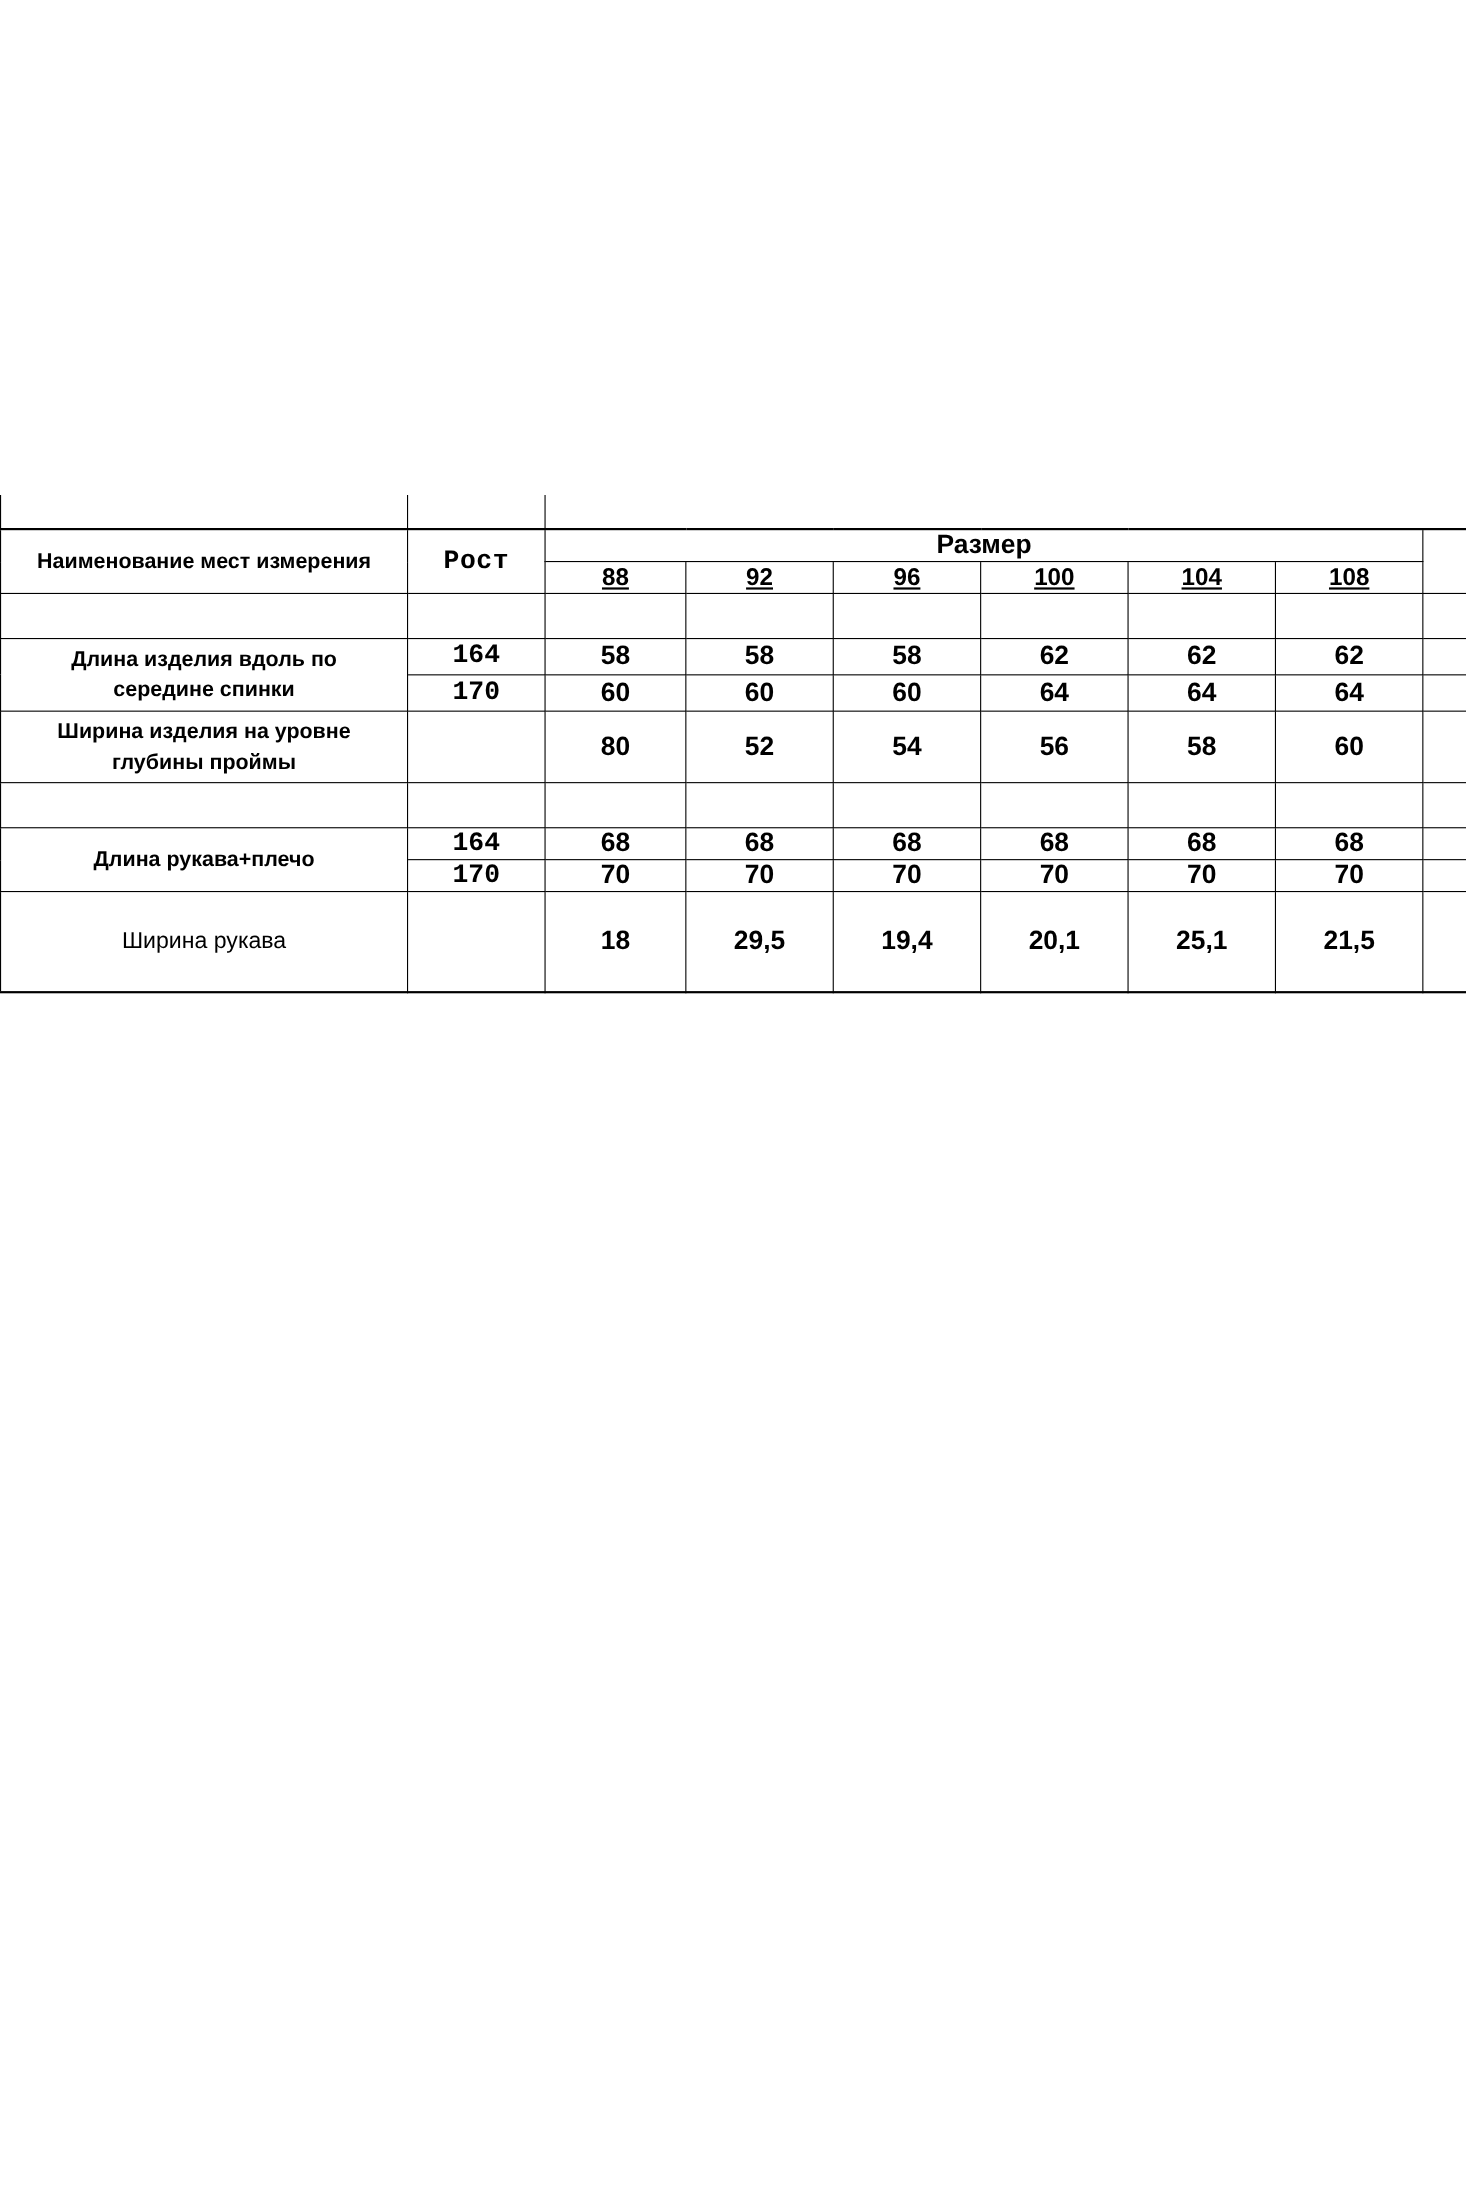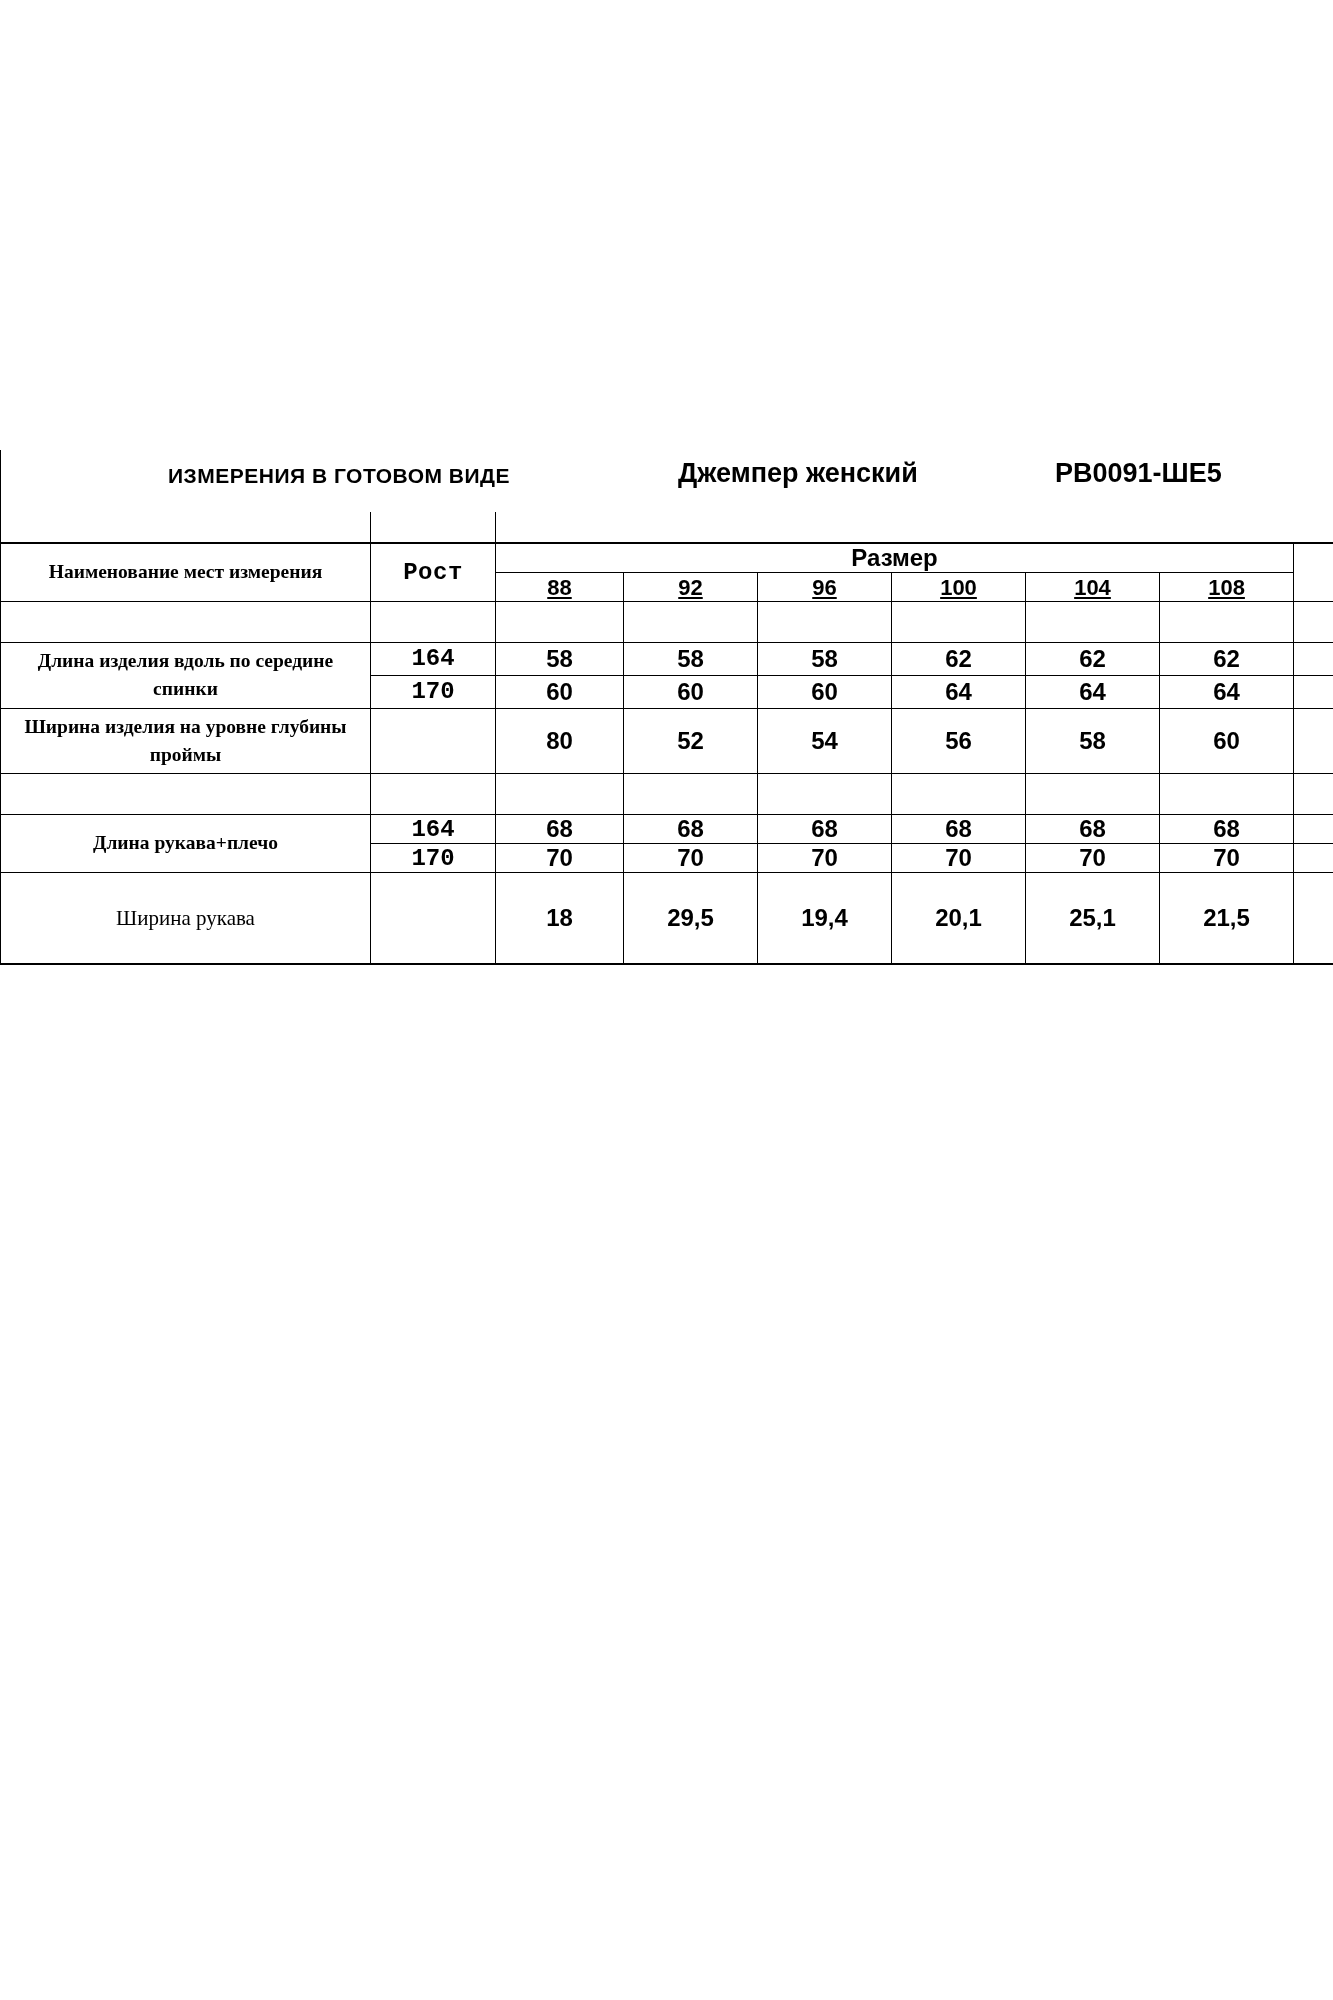--- a/index.html
+++ b/index.html
@@ -89,21 +89,20 @@
     text-align: center;
     vertical-align: middle;
     font-size: 24px;
     font-weight: bold;
   }
   table.meas td.name {
     font-size: 19.5px;
     font-weight: bold;
     line-height: 1.45;
     padding: 4px 18px;
-    font-family: Liberation Serif, serif;
   }
   td.rost-head {
     font-size: 18px;
     font-weight: bold;
     letter-spacing: 0.5px;
     font-family: Liberation Mono, monospace;
   }
   td.razmer-head {
     font-size: 18px;
     font-weight: normal;
@@ -134,26 +133,20 @@
   .tbl-outer {
     border-top: 2px solid #000;
     border-bottom: 2px solid #000;
   }
 </style>
 </head>
 <body>
 
 <div class="sheet">
 
-  <div class="title-row">
-    <span class="cell-left-edge"></span>
-    <span class="measure-label">ИЗМЕРЕНИЯ  В ГОТОВОМ  ВИДЕ</span>
-    <span class="product-name">Джемпер женский</span>
-    <span class="product-code">PB0091-ШЕ5</span>
-  </div>
 
   <div class="spacer-row">
     <span class="tick" style="left:0px;"></span>
     <span class="tick" style="left:370px;"></span>
     <span class="tick" style="left:495px;"></span>
   </div>
 
   <table class="meas tbl-outer">
     <colgroup>
       <col style="width:370px">

